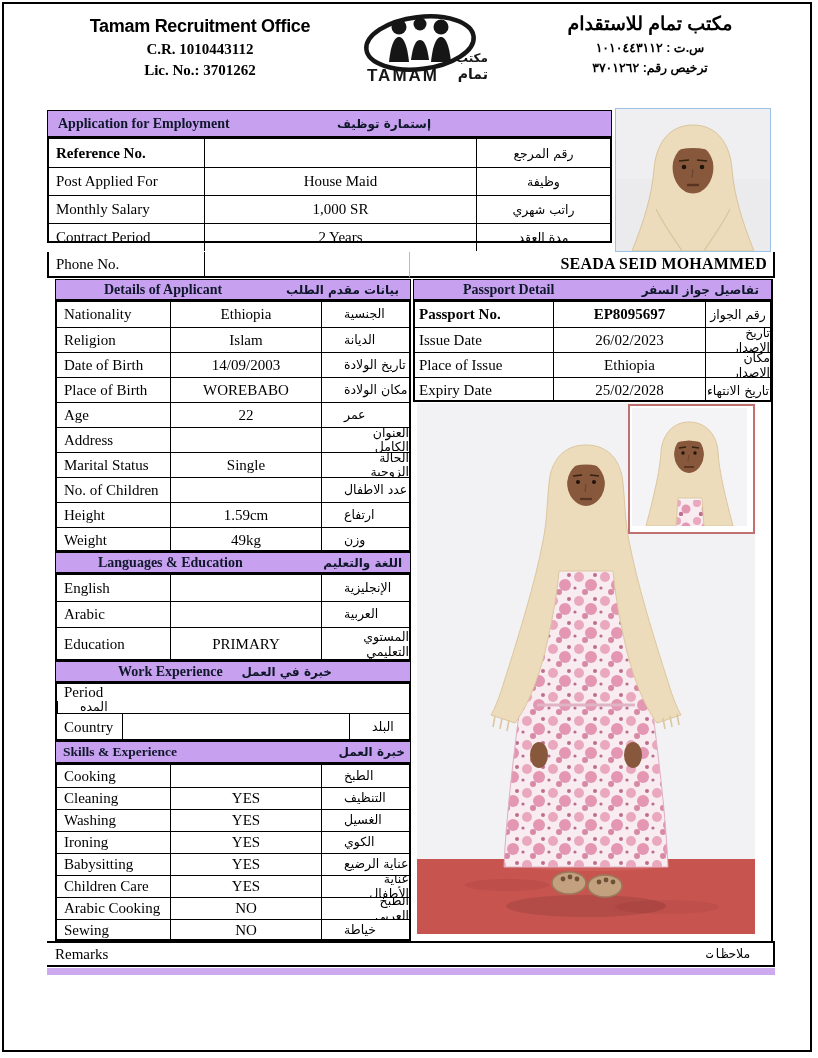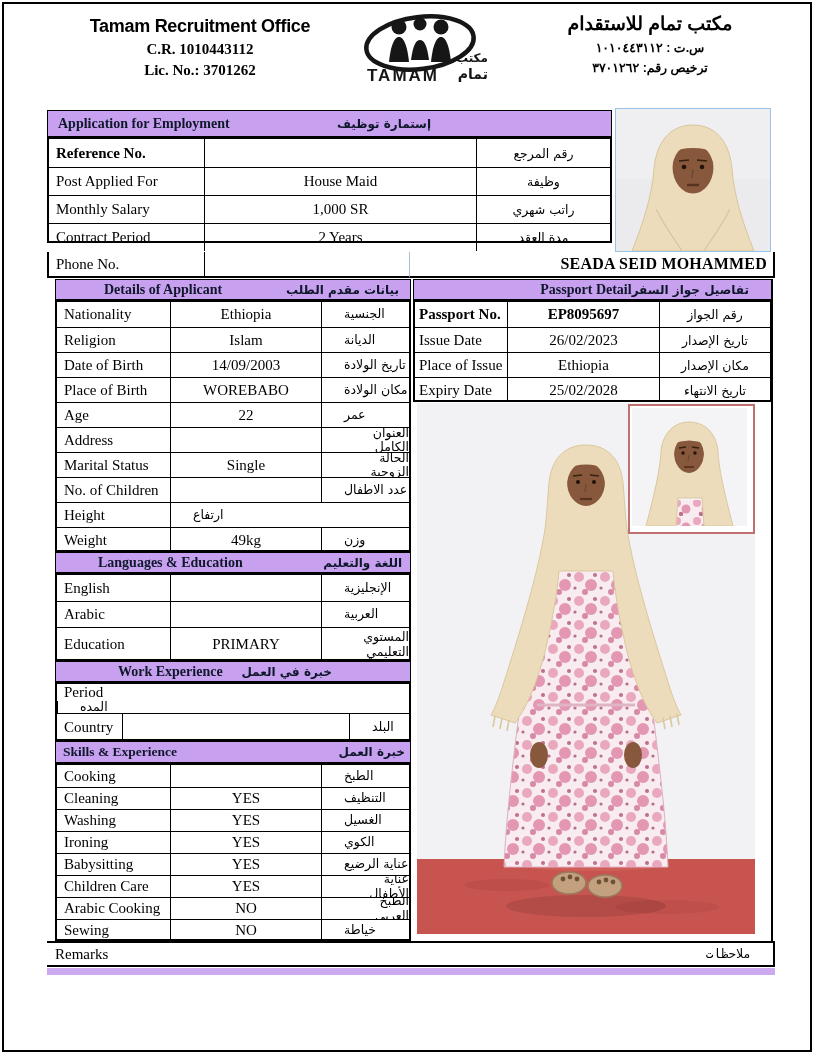--- a/index.html
+++ b/index.html
@@ -55,21 +55,21 @@
 
   
   .work-tbl .label{width:65px;}
   .work-tbl .value{width:227px;}
   .work-tbl .ar{flex:1;}
   .work-tbl div.row:nth-of-type(1){height:29px;flex-direction:column;}
   .work-tbl div.row:nth-of-type(2){height:28px;}
 
   
   .passport-tbl .label{width:92px;padding-left:4px;}
-  .passport-tbl .value{width:152px;}
+  .passport-tbl .value{width:152px;margin-left:46px;}
   .passport-tbl .ar{flex:1;}
   .passport-tbl div.row{height:25px;}
   .passport-tbl div.row:first-of-type .label,
   .passport-tbl div.row:first-of-type .value{font-weight:bold;}
 
   
   .phone-row{position:absolute;left:47px;top:252px;width:728px;height:26px;display:flex;box-sizing:border-box;}
   .phone-row .pcell{box-sizing:border-box;display:flex;align-items:center;border-bottom:2px solid #000;}
   .pcell.plabel{width:158px;border-left:2px solid #000;border-right:1px solid #000;padding-left:7px;font-size:15px;}
   .pcell.pempty{width:205px;border-right:1px solid #a9bcd8;}
@@ -253,20 +253,21 @@
       <div class="row">
         <div class="c label">No. of Children</div>
         <div class="c value"></div>
         <div class="c ar ar-left">
           <span class="rtl">عدد الاطفال</span>
         </div>
       </div>
 
       <div class="row">
         <div class="c label">Height</div>
+        <div class="c value">1.59cm</div>
         <div class="c ar ar-left">
           <span class="rtl">ارتفاع</span>
         </div>
       </div>
 
       <div class="row">
         <div class="c label">Weight</div>
         <div class="c value">49kg</div>
         <div class="c ar ar-left">
           <span class="rtl">وزن</span>
@@ -395,21 +396,21 @@
 
       <div class="row">
         <div class="c label">Sewing</div>
         <div class="c value">NO</div>
         <div class="c ar ar-left">
           <span class="rtl">خياطة</span>
         </div>
       </div>
     </div>
 
-  <div class="sec" style="left:413px;top:279px;width:359px;height:21px;padding:0 22px 0 49px;justify-content:flex-end;">
+  <div class="sec" style="left:413px;top:279px;width:359px;height:21px;padding:0 12px 0 49px;">
     <span>Passport Detail</span>
     <span class="ar" dir="rtl">تفاصيل جواز السفر</span>
   </div>
 
   <div class="tbl passport-tbl" style="left:413px;top:300px;width:359px;height:102px;">
 
       <div class="row">
         <div class="c label">Passport No.</div>
         <div class="c value">EP8095697</div>
         <div class="c ar ar-center">

